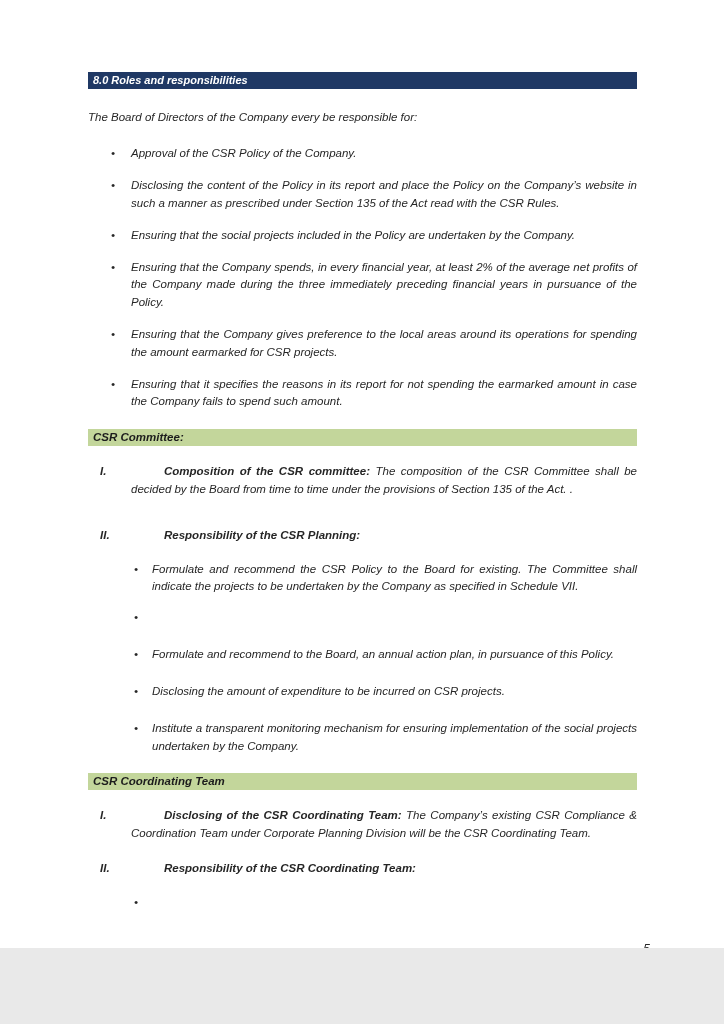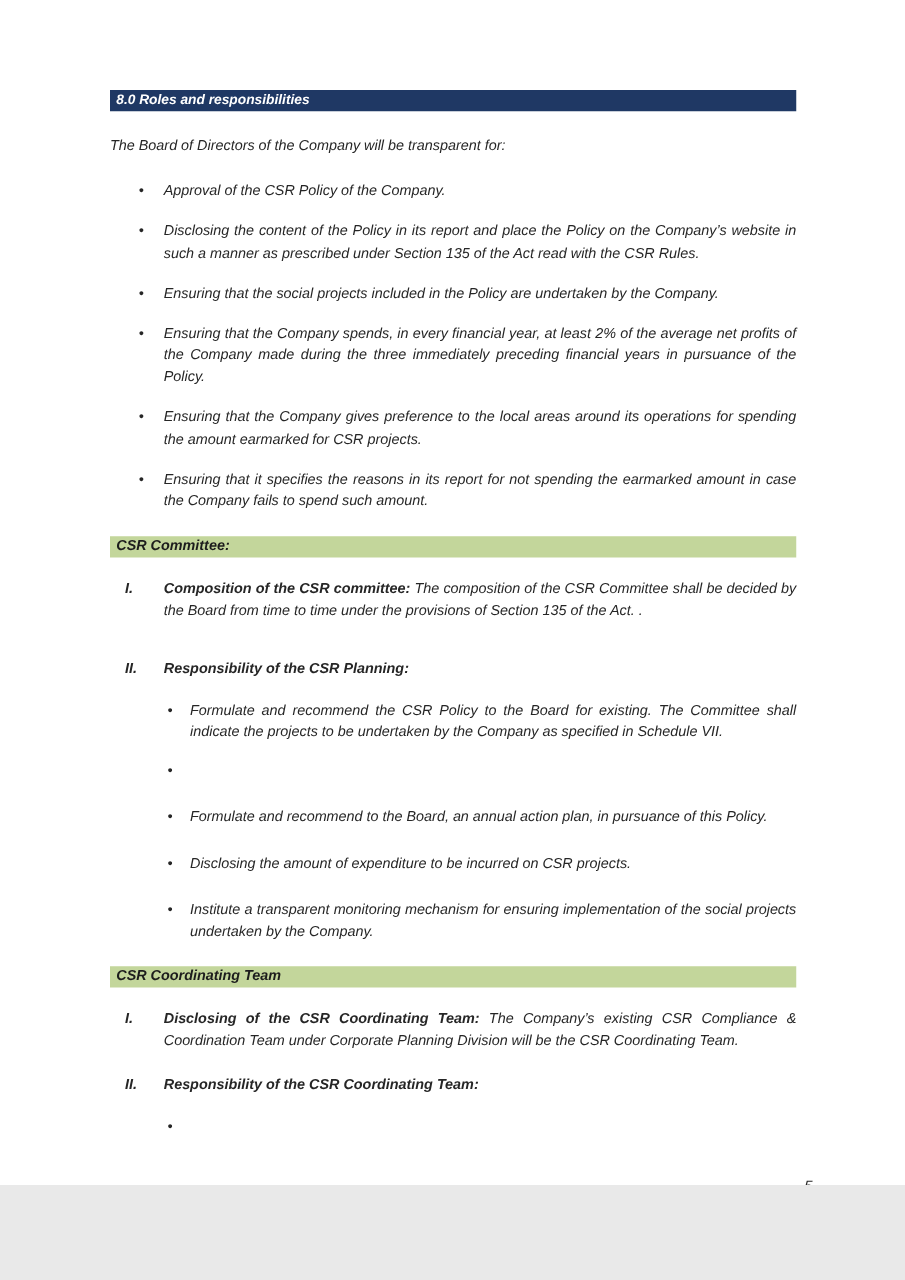--- a/index.html
+++ b/index.html
@@ -45,38 +45,38 @@
   .sub .b-item { margin-bottom:13px; }
   .sub .b-item.gap { margin-top:19px; }
 
   .r-item {
     display:flex;
     font-size:11.5px; line-height:1.55;
     margin:17px 0 14px 0;
   }
   .r-num { flex:none; width:31px; margin-left:12px; font-weight:bold; }
   .r-body { flex:1; text-align:justify; }
-  .r-title { font-weight:bold; }
+  .r-title { font-weight:bold;margin-left:33px; }
 
   .page-number {
     position:absolute;
     top:942px; right:74px;
     font-size:12px; color:#262626;
   }
 </style>
 </head>
 <body>
 
 <div class="page">
   <div class="content">
 
     <div class="bar-navy">8.0 Roles and responsibilities</div>
 
 
-    <p class="intro">The Board of Directors of the Company will be transparent for:</p>
+    <p class="intro">The Board of Directors of the Company every be responsible for:</p>
 
     <div class="b-list">
       <div class="b-item">
         <span class="mk">•</span>
         <span class="tx">Approval of the CSR Policy of the Company.</span>
       </div>
       <div class="b-item">
         <span class="mk">•</span>
         <span class="tx">Disclosing the content of the Policy in its report and place the Policy on the Company’s website in such a manner as prescribed under Section 135 of the Act read with the CSR Rules.</span>
       </div>

